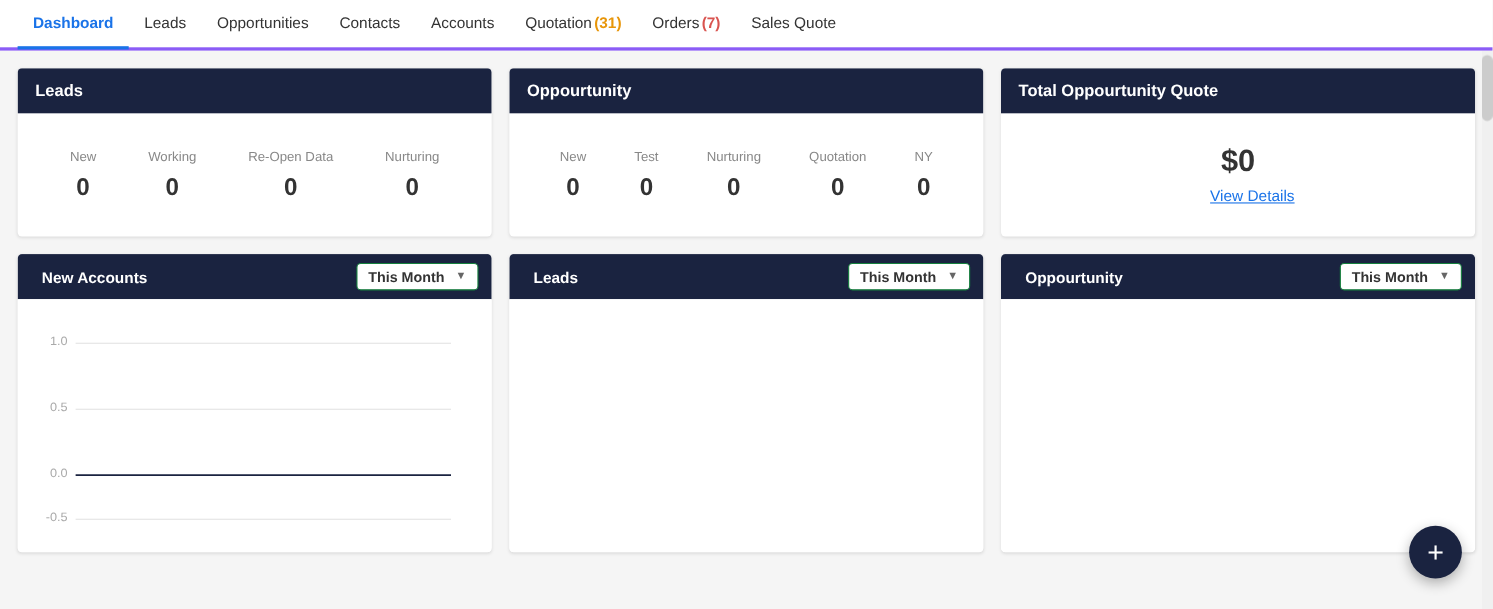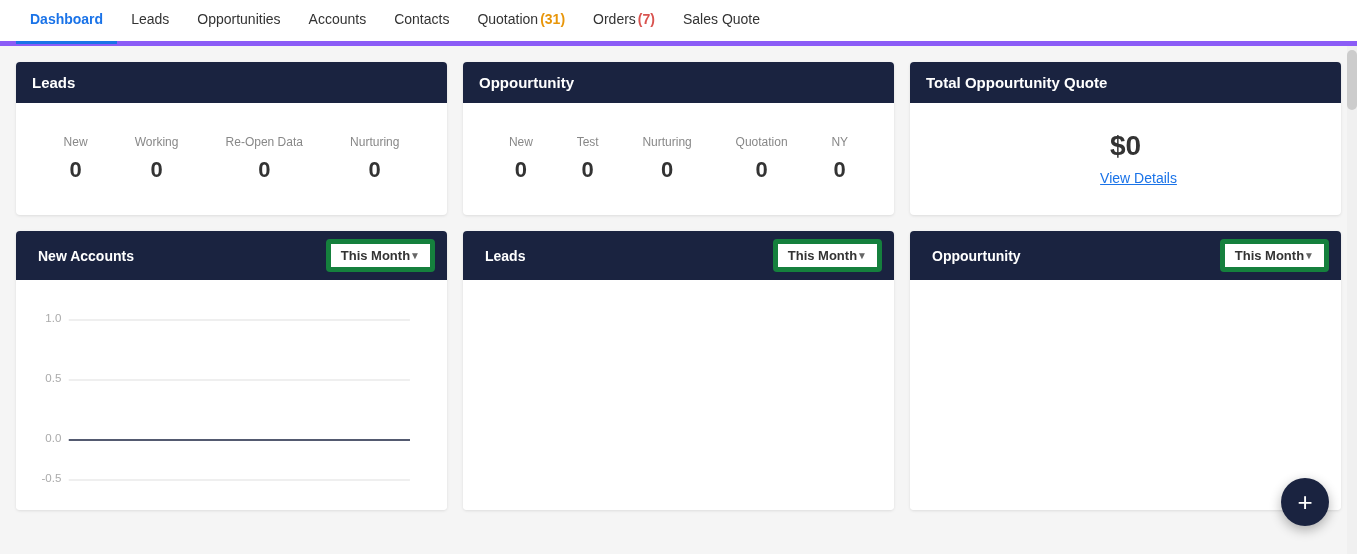--- a/index.html
+++ b/index.html
@@ -3,21 +3,21 @@
   <meta charset="utf-8">
   <style>
     * { box-sizing: border-box; margin: 0; padding: 0; }
     body { font-family: Arial, sans-serif; background: #f5f5f5; color: #333; }
 
     
     .nav-bar {
       display: flex;
       align-items: center;
       background: #fff;
-      border-bottom: 5px solid #8b5cf6;
+      border-bottom: 3px solid #8b5cf6;
       padding: 0 16px;
       height: 46px;
     }
     .nav-item {
       padding: 0 14px;
       height: 46px;
       display: flex;
       align-items: center;
       cursor: pointer;
       font-size: 14px;
@@ -135,26 +135,26 @@
     .bottom-card-title {
       font-size: 14px;
       font-weight: 600;
       padding-left: 10px;
     }
     .month-dropdown {
       display: flex;
       align-items: center;
       background: #fff;
       color: #333;
-      border: 5px solid #15803d;
+      border: 1px solid #15803d;
       border-radius: 4px;
       padding: 4px 10px;
       font-size: 13px;
       cursor: pointer;
-      gap: 0;
+      gap: 10px;
     }
     .month-dropdown .chevron {
       font-size: 10px;
       color: #666;
     }
     .bottom-card-body {
       padding: 12px 16px;
       min-height: 230px;
       background: #fff;
     }
@@ -218,24 +218,24 @@
   <a class="nav-item active">
     <span>Dashboard</span>
   </a>
   <a class="nav-item">
     <span>Leads</span>
   </a>
   <a class="nav-item">
     <span>Opportunities</span>
   </a>
   <a class="nav-item">
+    <span>Contacts</span>
+  </a>
+  <a class="nav-item">
     <span>Accounts</span>
-  </a>
-  <a class="nav-item">
-    <span>Contacts</span>
   </a>
   <a class="nav-item">
     <span>Quotation</span>
     <span class="badge"> (<span>31</span>)</span>
   </a>
   <a class="nav-item">
     <span>Orders</span>
     <span class="badge badge-red"> (<span>7</span>)</span>
   </a>
   <a class="nav-item">

